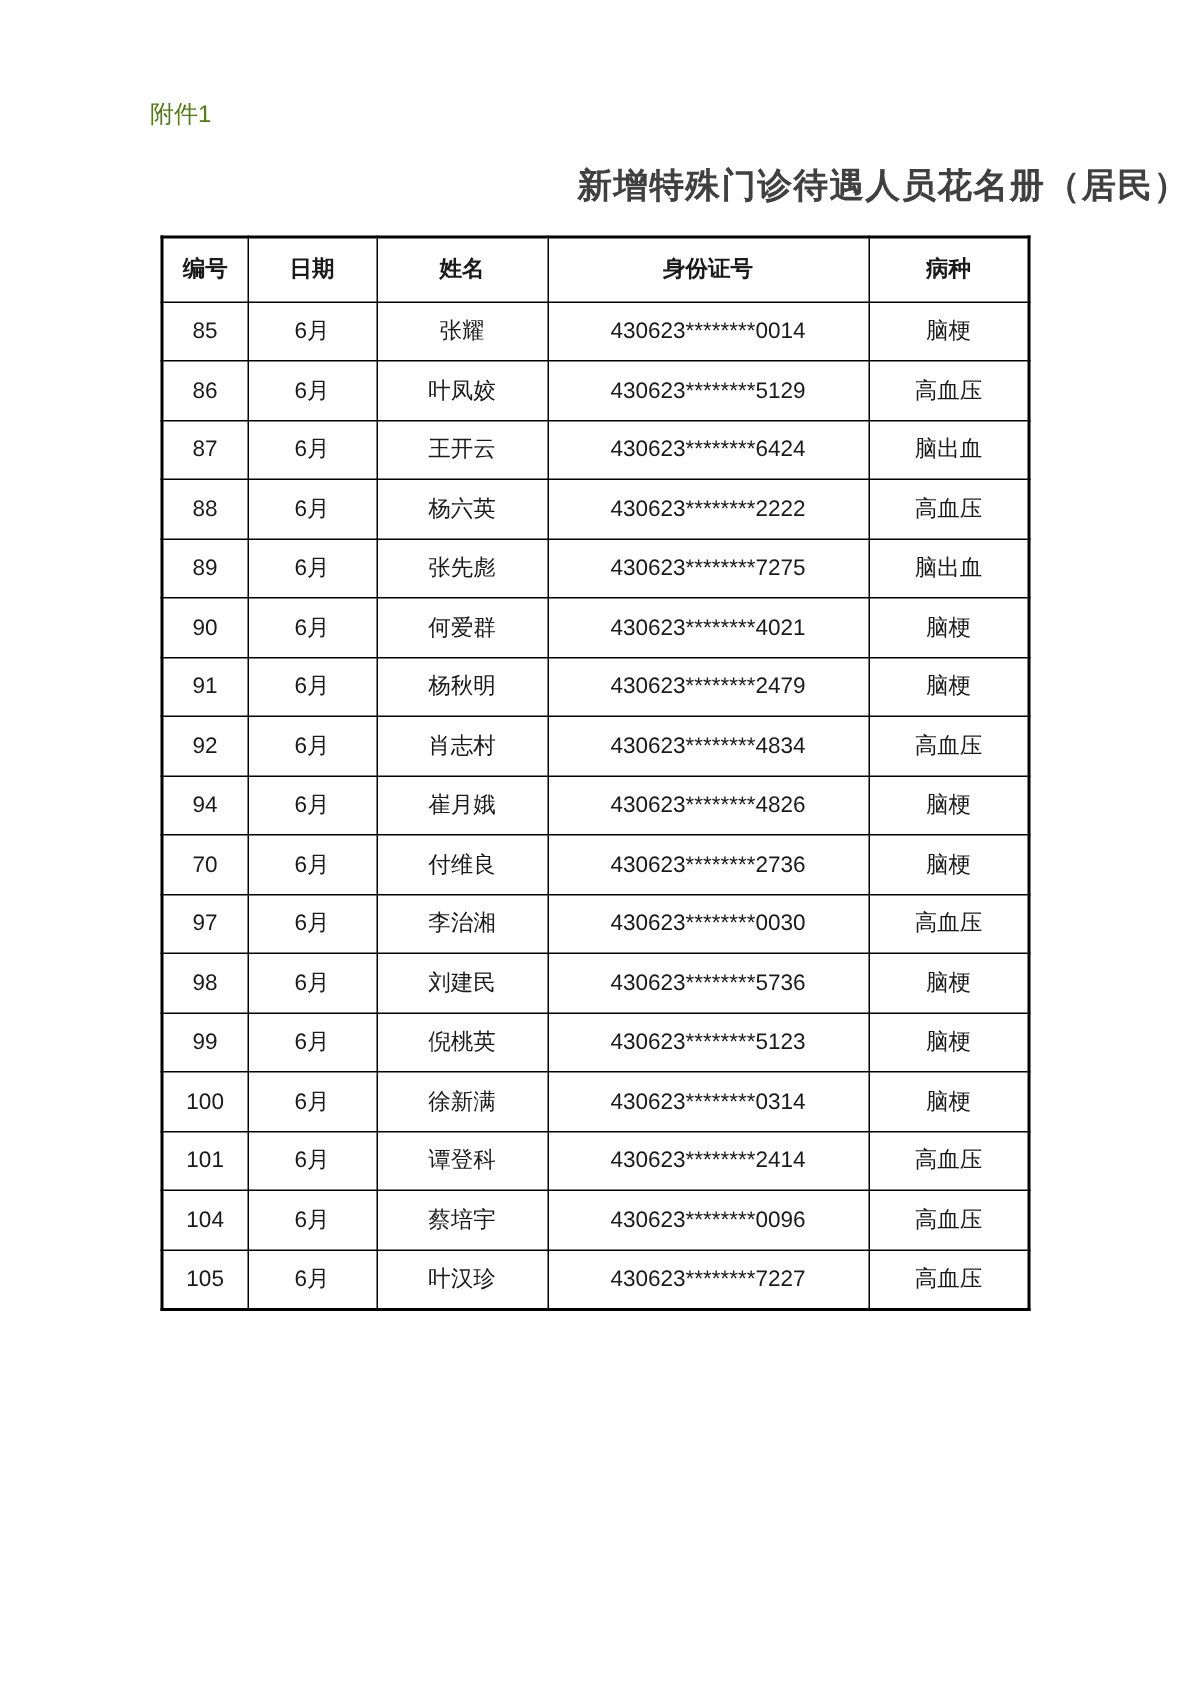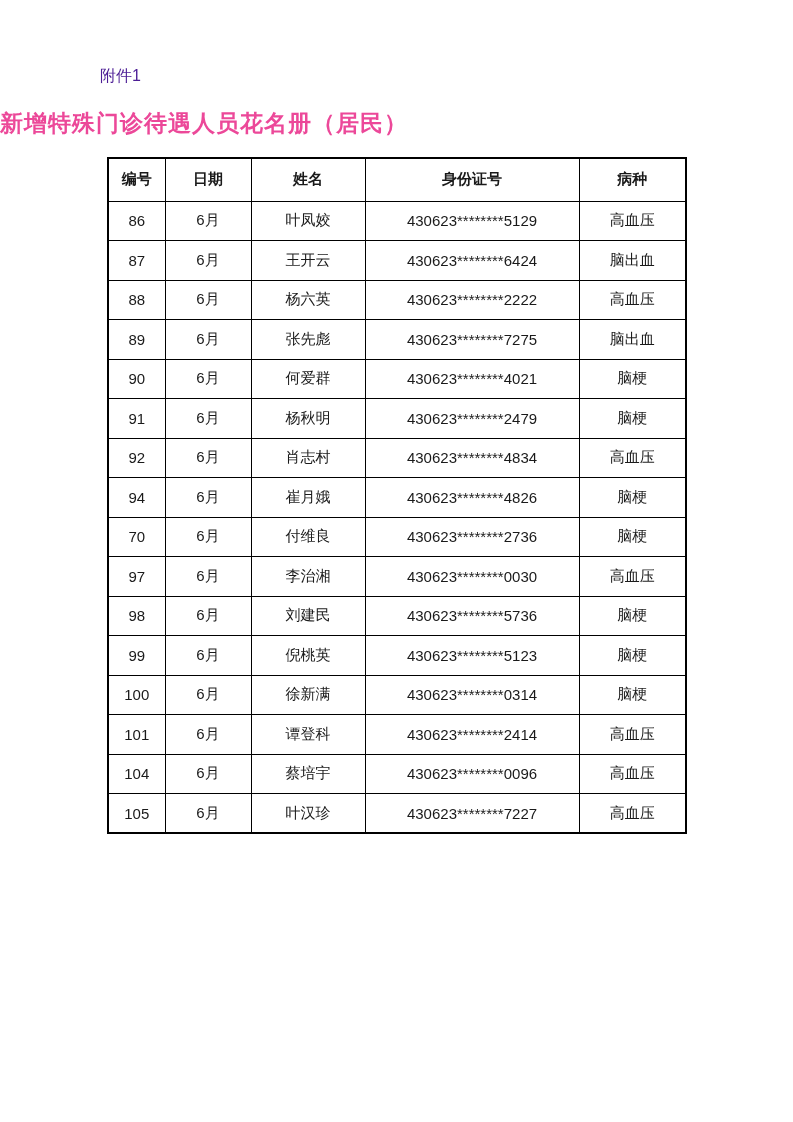--- a/index.html
+++ b/index.html
@@ -17,32 +17,32 @@
     left: 0; top: 0;
     width: 793px;
     height: 1122px;
     background: #ffffff;
   }
   .attachment-label {
     position: absolute;
     left: 100px;
     top: 66px;
     font-size: 16px;
-    color: #4c1d95;
+    color: #4d7c0f;
   }
   .doc-title {
     position: absolute;
     left: 0;
     top: 108px;
     width: 100%;
-    text-align: left;
+    text-align: right;
     font-size: 23px;
     font-weight: bold;
     letter-spacing: 1px;
-    color: #ec4899;
+    color: #404040;
   }
   table.roster {
     position: absolute;
     left: 107px;
     top: 157px;
     width: 578px;
     border-collapse: collapse;
     table-layout: fixed;
     background: #ffffff;
     border: 2px solid #000000;
@@ -93,20 +93,27 @@
       <tr>
         <th>编号</th>
         <th>日期</th>
         <th>姓名</th>
         <th>身份证号</th>
         <th>病种</th>
       </tr>
     </thead>
     <tbody>
         <tr>
+          <td>85</td>
+          <td>6月</td>
+          <td>张耀</td>
+          <td>430623********0014</td>
+          <td>脑梗</td>
+        </tr>
+        <tr>
           <td>86</td>
           <td>6月</td>
           <td>叶凤姣</td>
           <td>430623********5129</td>
           <td>高血压</td>
         </tr>
         <tr>
           <td>87</td>
           <td>6月</td>
           <td>王开云</td>

